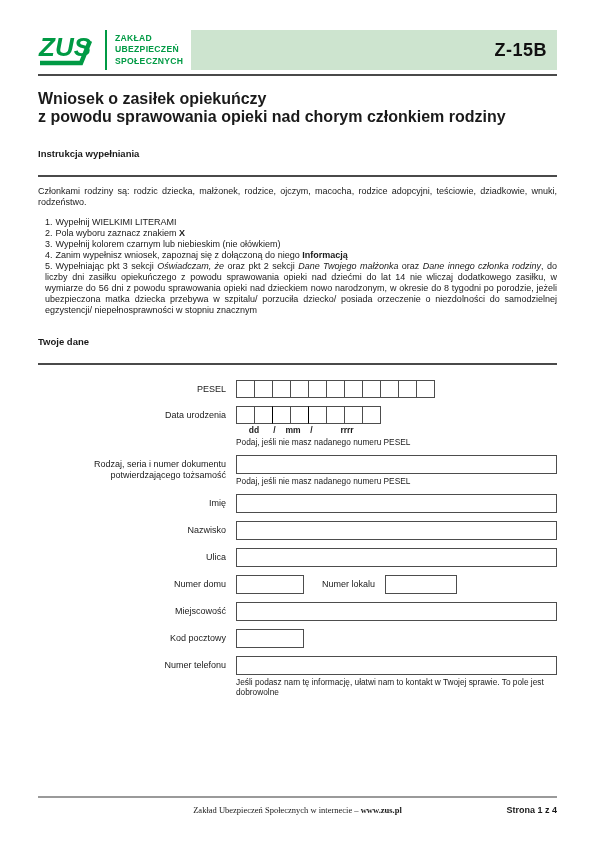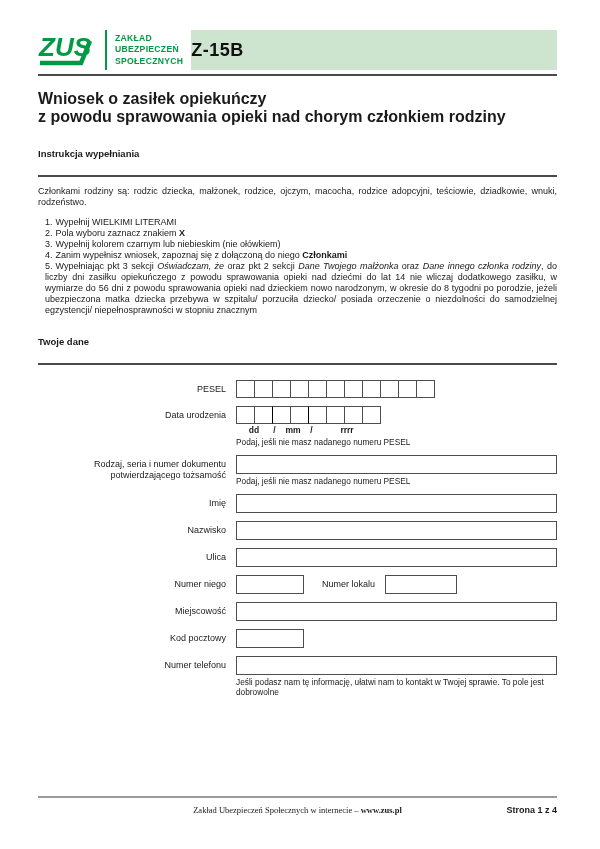--- a/index.html
+++ b/index.html
@@ -5,21 +5,21 @@
   html,body{margin:0;padding:0;background:#fff;}
   body{width:600px;height:849px;font-family:"Liberation Sans",sans-serif;color:#1a1a1a;position:relative;overflow:hidden;}
   .page{position:relative;width:519px;height:849px;padding:30px 43px 0 38px;box-sizing:content-box;}
 
   
   .header{display:flex;align-items:stretch;height:40px;}
   .logo-group{display:flex;align-items:center;}
   .logo-svg{display:block;margin-top:2px;}
   .logo-divider{width:2px;background:#009a44;height:40px;margin:0 8px 0 9px;}
   .org-lines{display:flex;flex-direction:column;justify-content:center;color:#009a44;font-size:8.6px;line-height:11.5px;letter-spacing:.3px;font-weight:bold;white-space:nowrap;}
-  .code-bar{flex:1;margin-left:8px;background:#cde4cf;display:flex;align-items:center;justify-content:flex-start;padding-right:10px;}
+  .code-bar{flex:1;margin-left:8px;background:#cde4cf;display:flex;align-items:center;justify-content:flex-end;padding-right:10px;}
   .code-bar .code{font-size:18px;font-weight:bold;letter-spacing:.5px;color:#111;}
   .header-rule{border-bottom:2px solid #4a4a4a;margin-top:4px;}
 
   
   .title{margin-top:14px;text-align:left;font-weight:bold;font-size:16px;line-height:18px;}
 
   
   .sec-heading{font-weight:bold;font-size:9.5px;border-bottom:2px solid #4a4a4a;padding-bottom:16px;}
   .sec-instructions{margin-top:22px;}
   .sec-data{margin-top:20px;}
@@ -84,21 +84,21 @@
     <div>Wniosek o zasiłek opiekuńczy</div>
     <div>z powodu sprawowania opieki nad chorym członkiem rodziny</div>
   </div>
 
   <div class="sec-heading sec-instructions">Instrukcja wypełniania</div>
   <div class="para">Członkami rodziny są: rodzic dziecka, małżonek, rodzice, ojczym, macocha, rodzice adopcyjni, teściowie, dziadkowie, wnuki, rodzeństwo.</div>
   <div class="ilist">
     <div class="li"><span class="num">1.</span><span><span>Wypełnij WIELKIMI LITERAMI</span></span></div>
     <div class="li"><span class="num">2.</span><span><span>Pola wyboru zaznacz znakiem </span><span style="font-weight: bold;">X</span></span></div>
     <div class="li"><span class="num">3.</span><span><span>Wypełnij kolorem czarnym lub niebieskim (nie ołówkiem)</span></span></div>
-    <div class="li"><span class="num">4.</span><span><span>Zanim wypełnisz wniosek, zapoznaj się z dołączoną do niego </span><span style="font-weight: bold;">Członkami</span></span></div>
+    <div class="li"><span class="num">4.</span><span><span>Zanim wypełnisz wniosek, zapoznaj się z dołączoną do niego </span><span style="font-weight: bold;">Informacją</span></span></div>
     <div class="li"><span class="num">5.</span><span><span>Wypełniając pkt 3 sekcji </span><span style="font-style: italic;">Oświadczam, że</span><span> oraz pkt 2 sekcji </span><span style="font-style: italic;">Dane Twojego małżonka</span><span> oraz </span><span style="font-style: italic;">Dane innego członka rodziny</span><span>, do liczby dni zasiłku opiekuńczego z powodu sprawowania opieki nad dziećmi do lat 14 nie wliczaj dodatkowego zasiłku, w wymiarze do 56 dni z powodu sprawowania opieki nad dzieckiem nowo narodzonym, w okresie do 8 tygodni po porodzie, jeżeli ubezpieczona matka dziecka przebywa w szpitalu/ porzuciła dziecko/ posiada orzeczenie o niezdolności do samodzielnej egzystencji/ niepełnosprawności w stopniu znacznym</span></span></div>
   </div>
 
   <div class="sec-heading sec-data">Twoje dane</div>
 
   <div class="rows">
 
     <div class="row">
       <div class="lbl">PESEL</div>
       <div class="fld">
@@ -165,21 +165,21 @@
     </div>
 
     <div class="row">
       <div class="lbl">Ulica</div>
       <div class="fld">
           <div class="input wide"></div>
         </div>
     </div>
 
     <div class="row">
-      <div class="lbl">Numer niego</div>
+      <div class="lbl">Numer domu</div>
       <div class="fld fld-flex">
         <div class="input small"></div>
         <div class="lbl2">Numer lokalu</div>
         <div class="input small2"></div>
       </div>
     </div>
 
     <div class="row">
       <div class="lbl">Miejscowość</div>
       <div class="fld">

